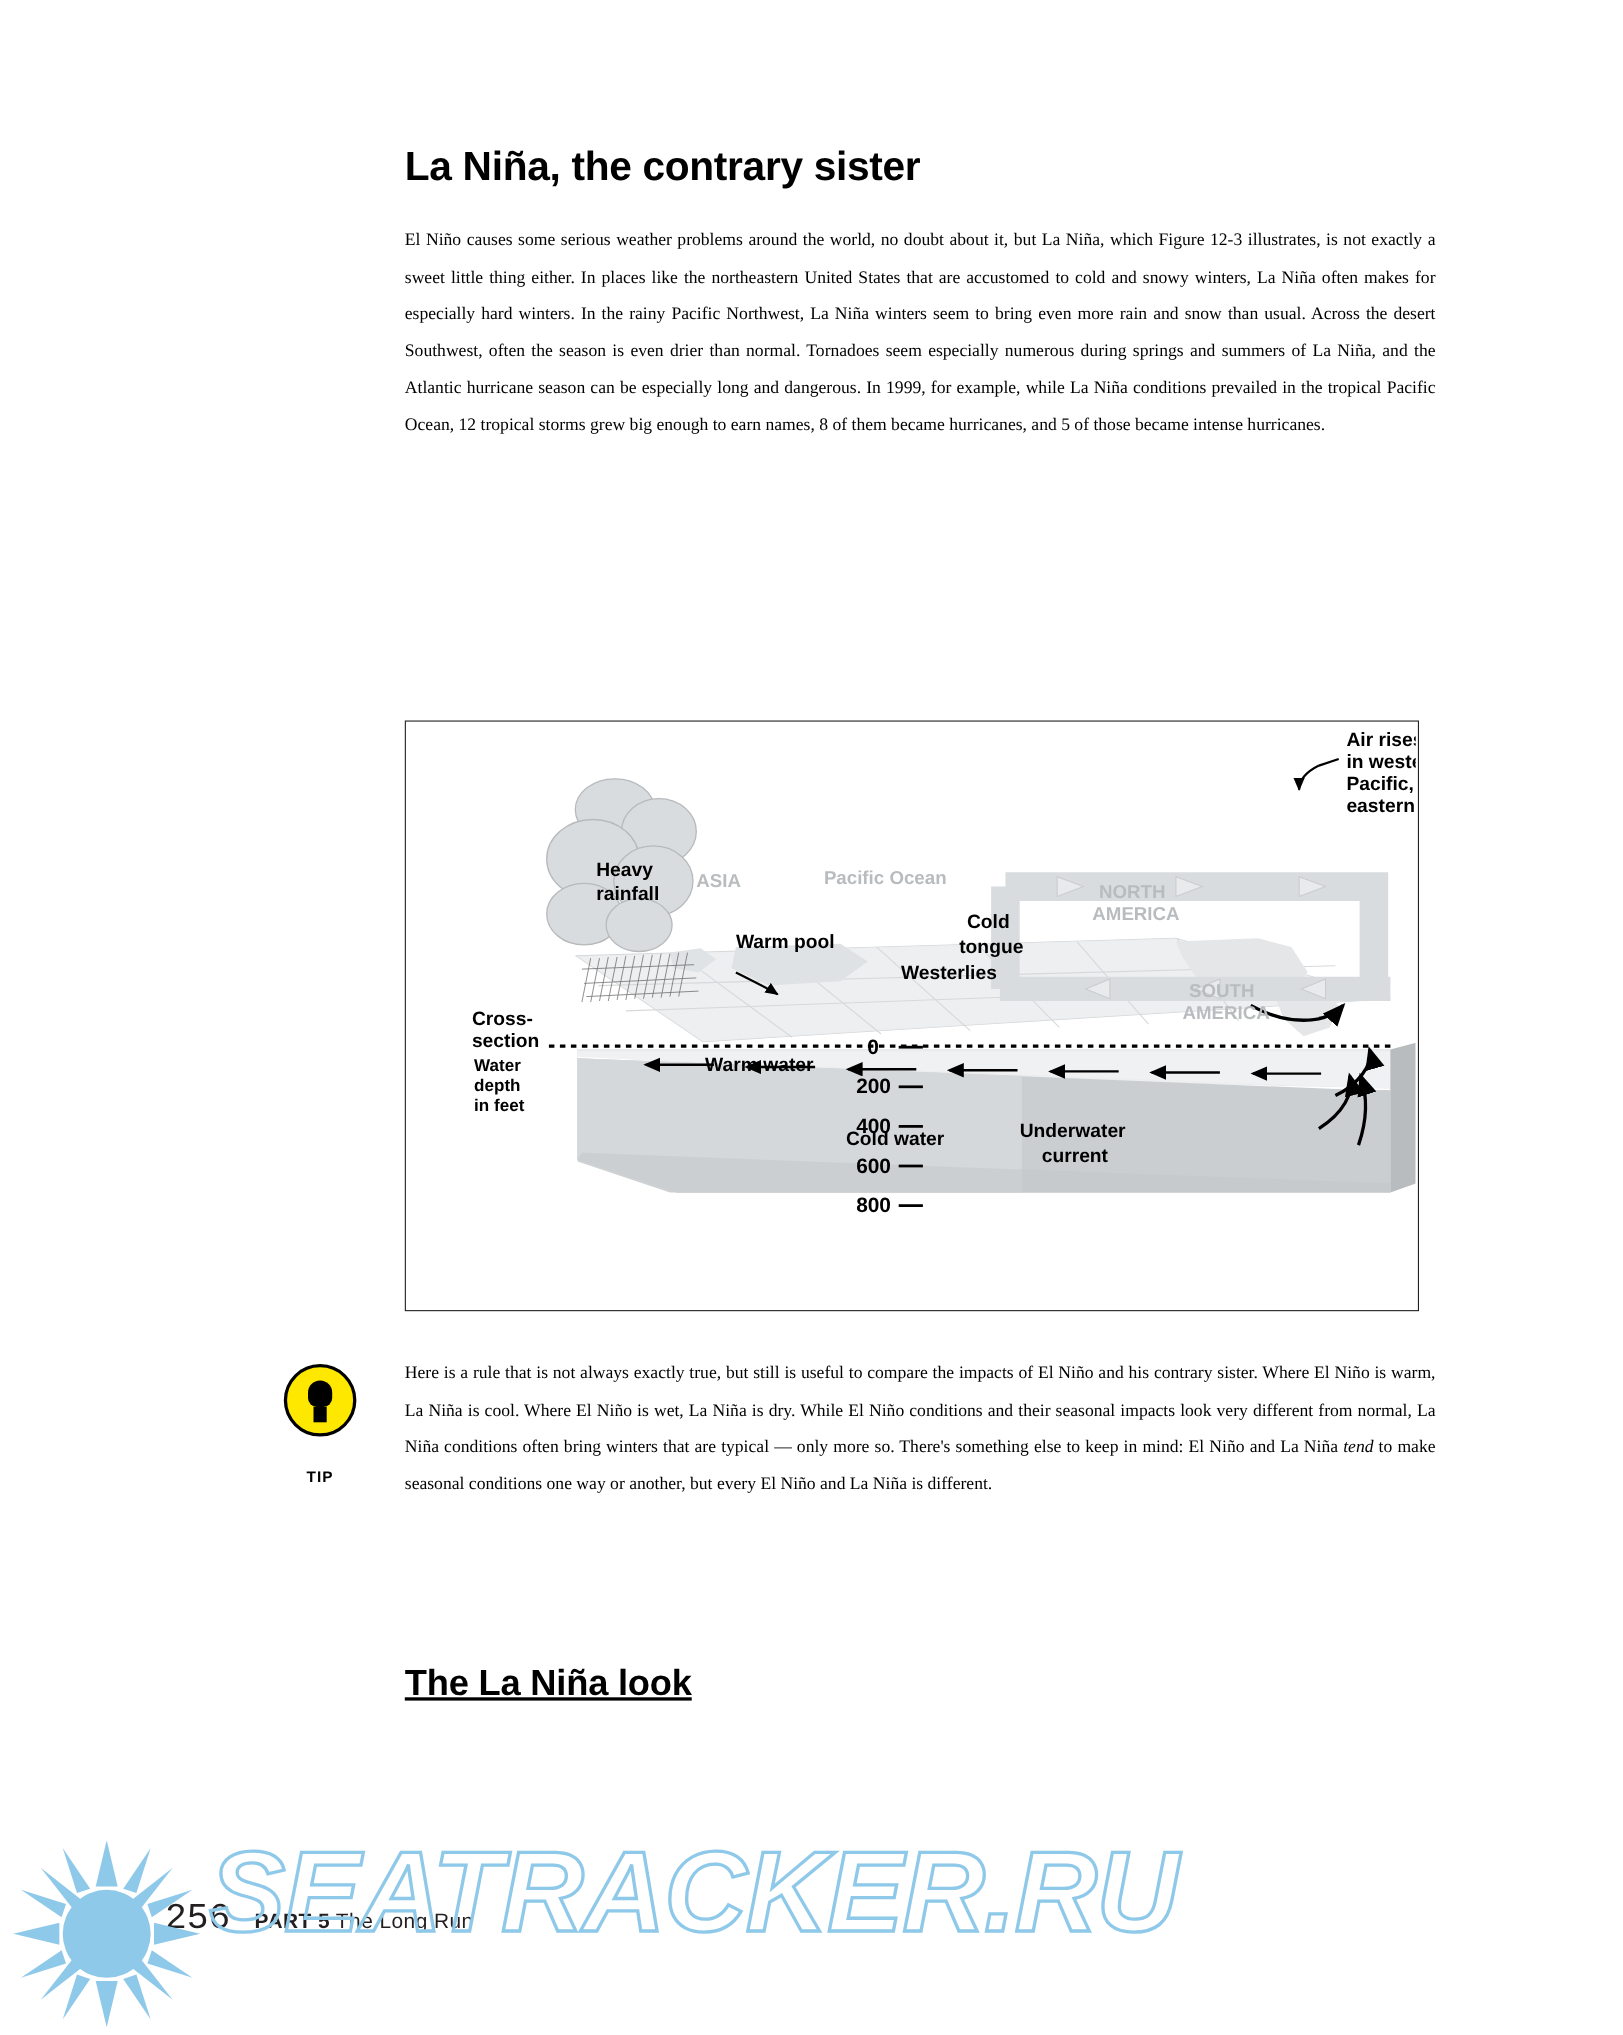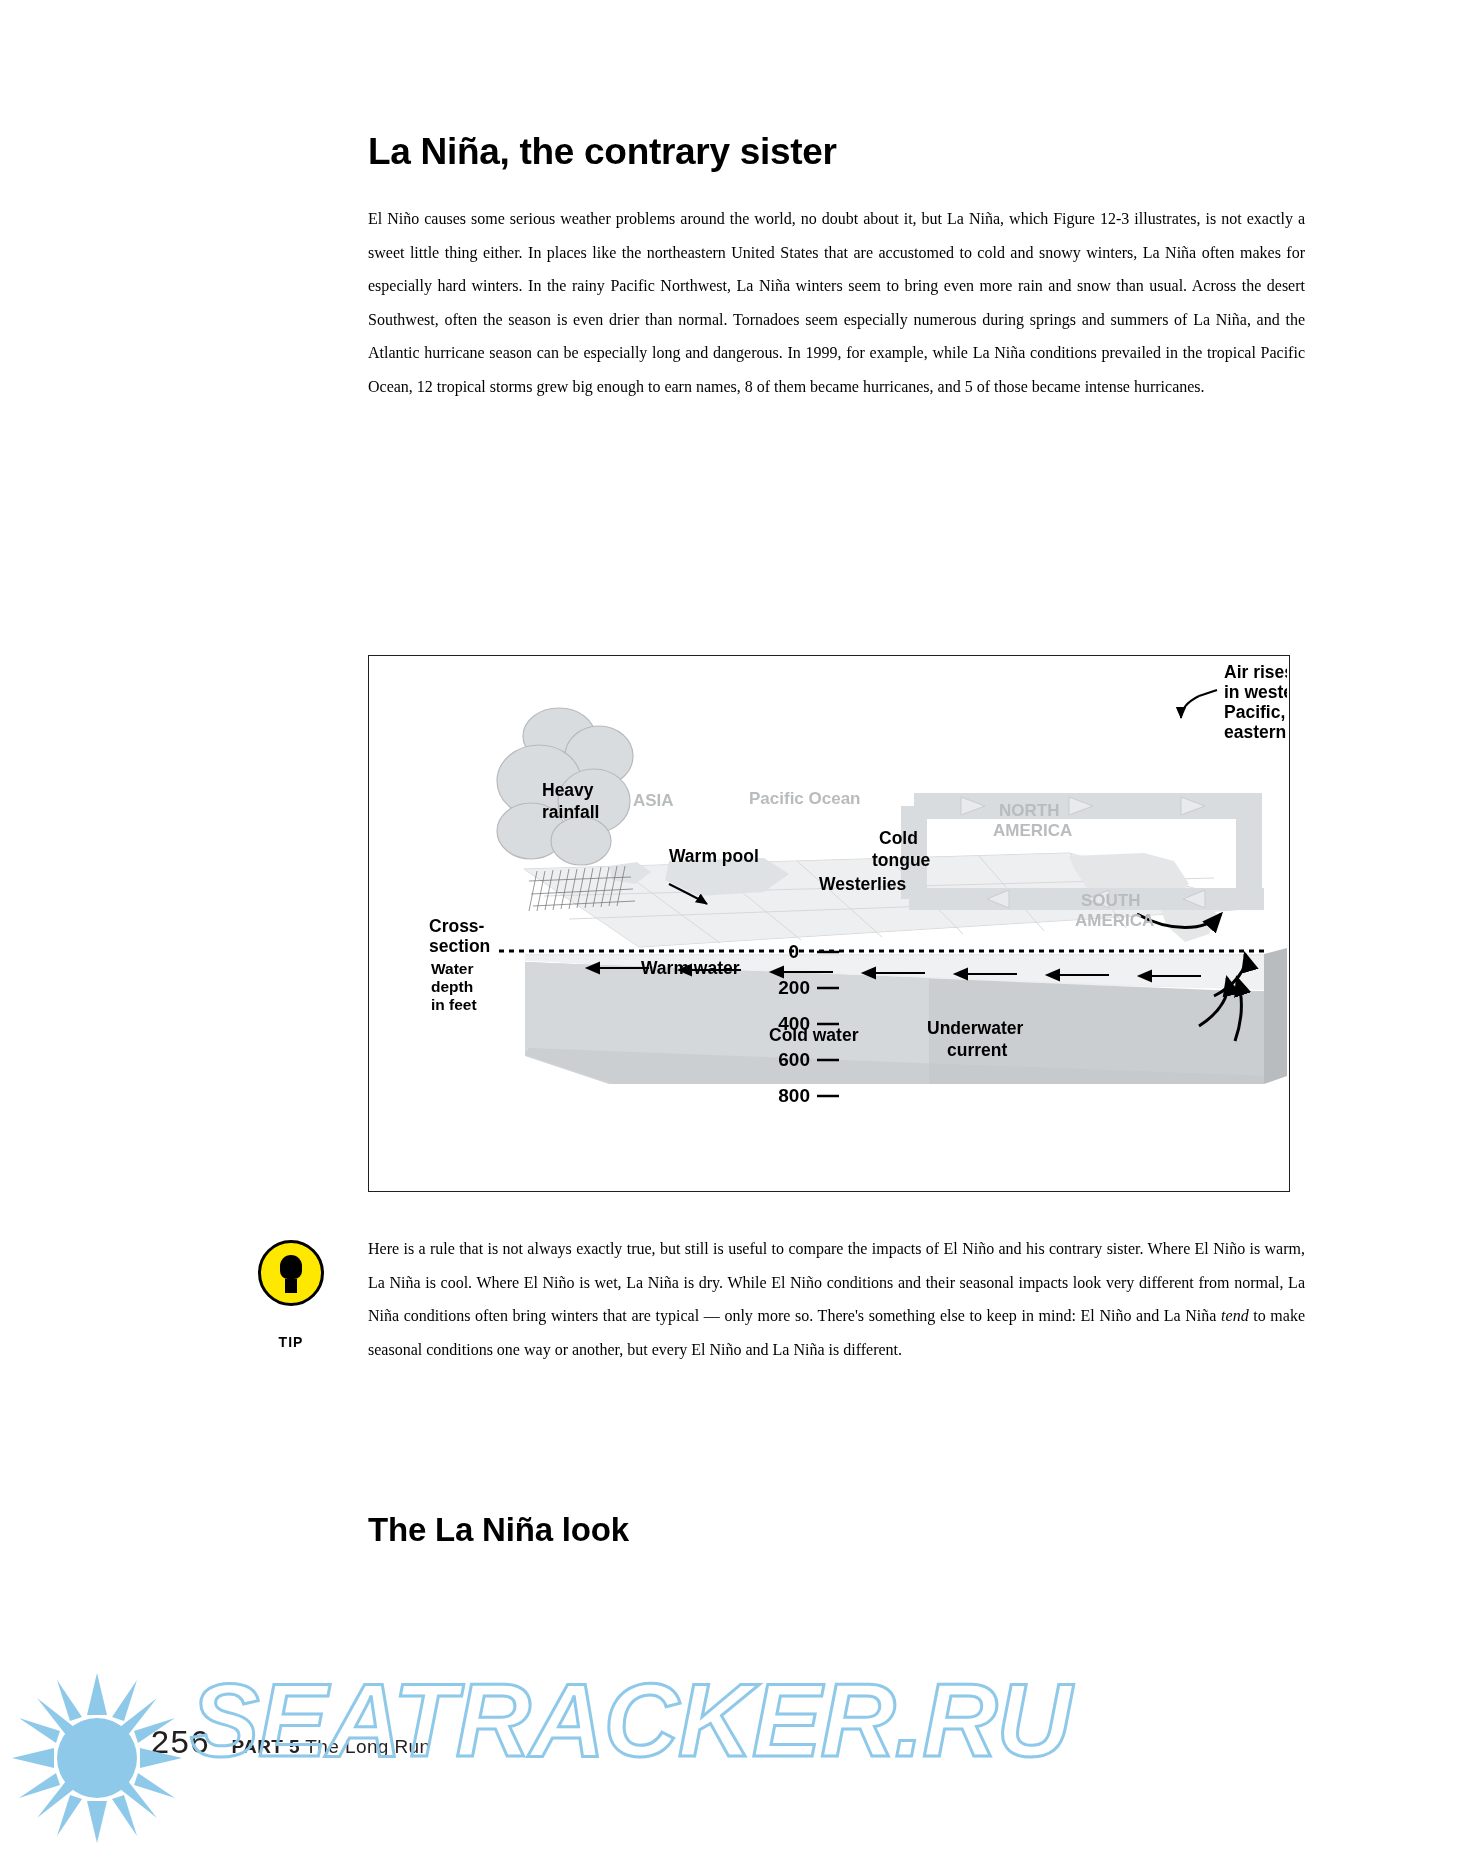--- a/index.html
+++ b/index.html
@@ -136,20 +136,21 @@
     left: 368px;
     top: 1232px;
     width: 937px;
   }
 
   .block-2 {
     position: absolute;
     left: 368px;
     top: 1510px;
     width: 937px;
+    text-decoration: underline;
   }
 
   
   .footer {
     position: absolute;
     left: 150px;
     top: 1726px;
     width: 700px;
     display: flex;
     align-items: baseline;

